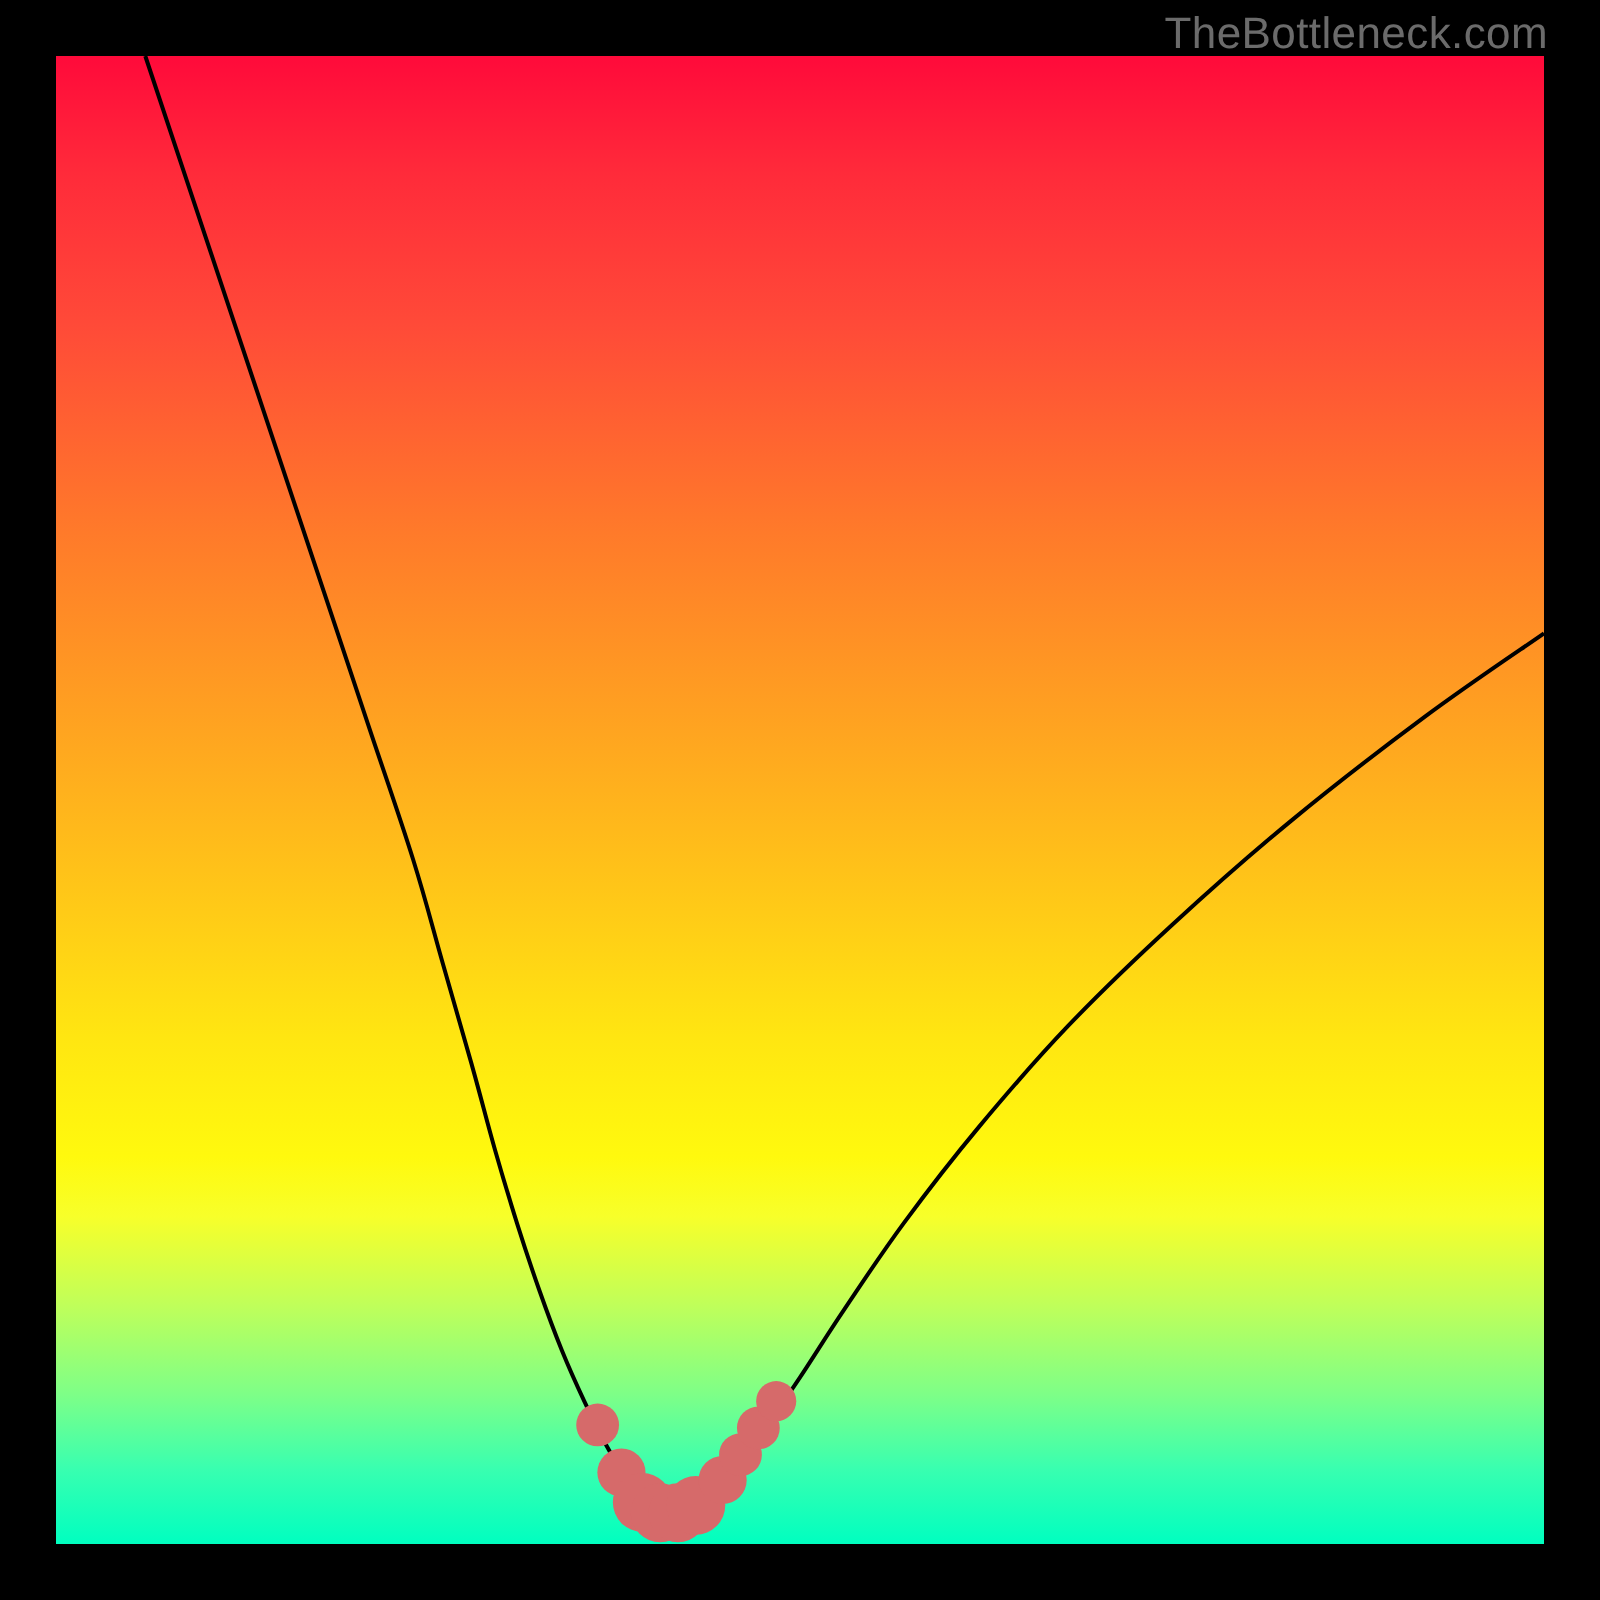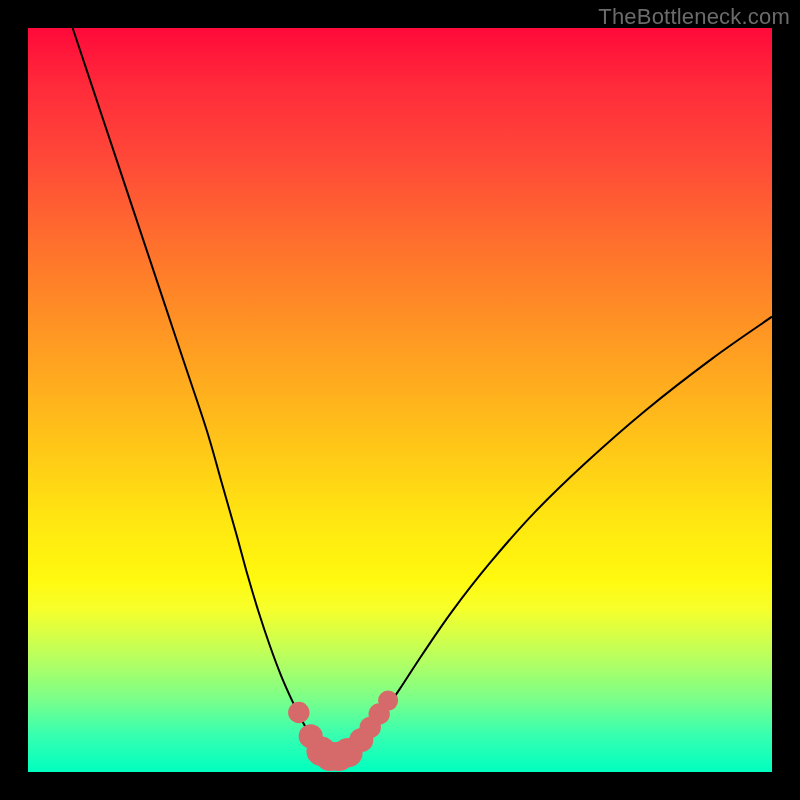--- a/index.html
+++ b/index.html
@@ -36,21 +36,21 @@
       #f7ff2a 78%,
       #bfff5a 84%,
       #7dff88 90%,
       #38ffb0 95%,
       #00ffc0 100%
     );
   }
   .watermark {
     position: absolute;
     top: 4px;
-    right: 10px;
+    right: 26px;
     color: #6b6b6b;
     font-size: 22px;
     font-weight: 400;
     letter-spacing: 0.2px;
     user-select: none;
   }
   svg.curves {
     position: absolute;
     left: 0;
     top: 0;

